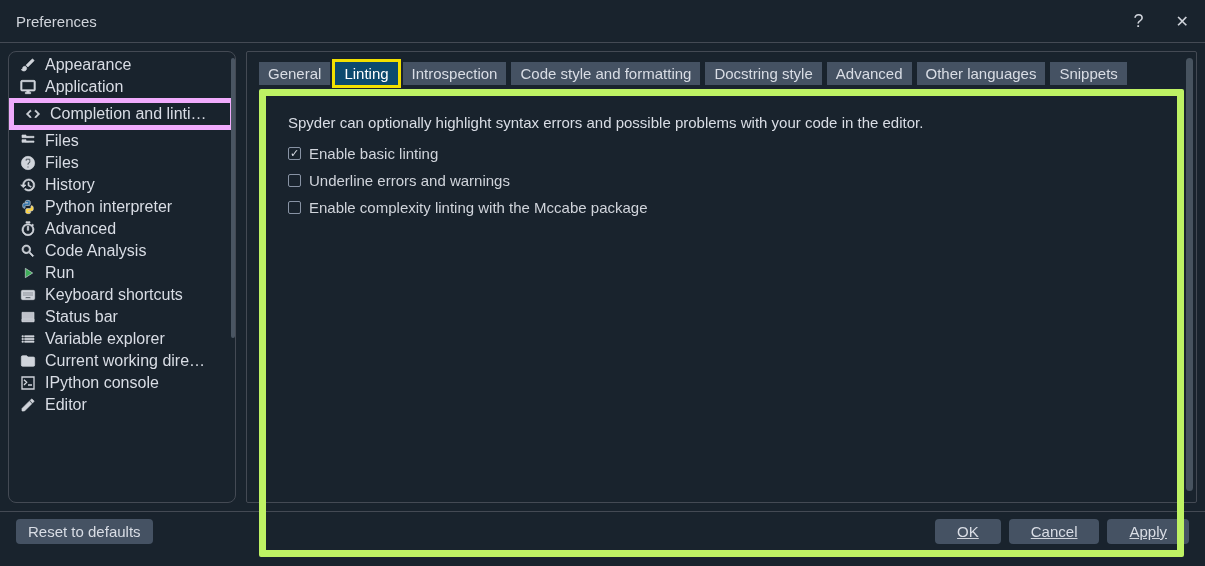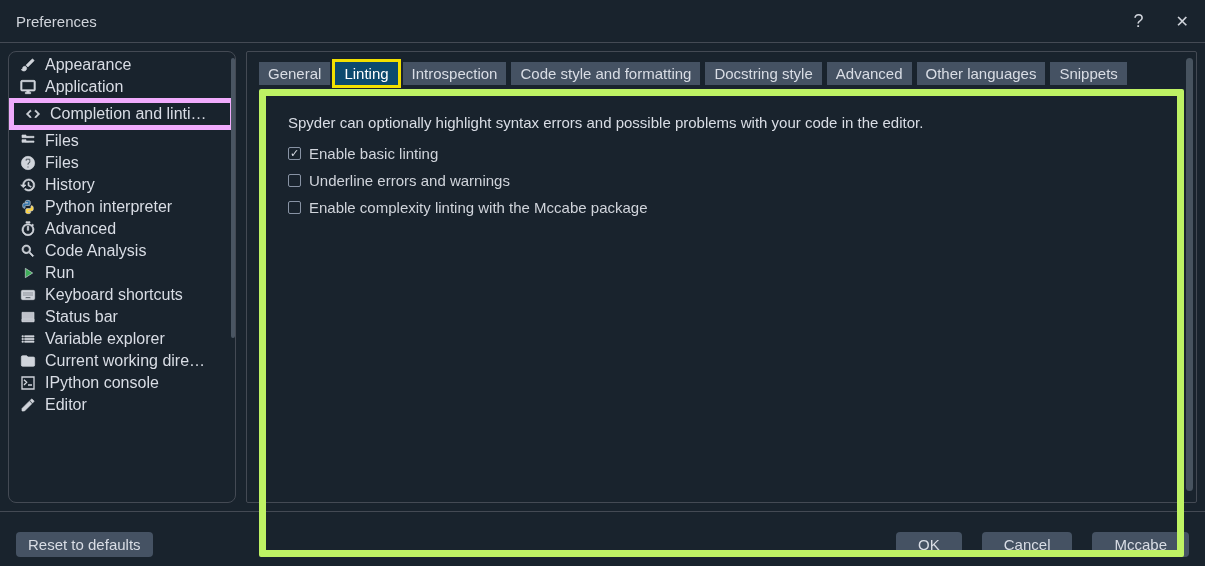--- a/index.html
+++ b/index.html
@@ -120,30 +120,29 @@
       color: #d9dde5;
       font-size: 11px;
       line-height: 1;
     }
     .footer {
       display: flex;
       align-items: center;
       justify-content: space-between;
       padding: 7px 16px;
     }
-    .footer-right { display: flex; gap: 20px; }
+    .footer-right { display: flex; gap: 8px; text-decoration: underline; }
     .btn {
       background: #455263;
       color: #d9dde5;
       padding: 4px 22px;
       border-radius: 4px;
       font-size: 15px;
       border: none;
       cursor: default;
-      margin-top: 13px;
     }
     .btn.reset { padding: 4px 12px; }
     .scroll-thumb {
       position: absolute;
       right: 12px;
       top: 58px;
       bottom: 75px;
       width: 7px;
       background: #47535f;
       border-radius: 4px;
@@ -333,17 +332,17 @@
         </div>
     </div>
   </div>
 </div>
 
 <div class="footer">
   <button class="btn reset">Reset to defaults</button>
   <div class="footer-right">
     <button class="btn">OK</button>
     <button class="btn">Cancel</button>
-    <button class="btn">Mccabe</button>
+    <button class="btn">Apply</button>
   </div>
 </div>
 
 <div class="scroll-thumb"></div>
 
 </body></html>

